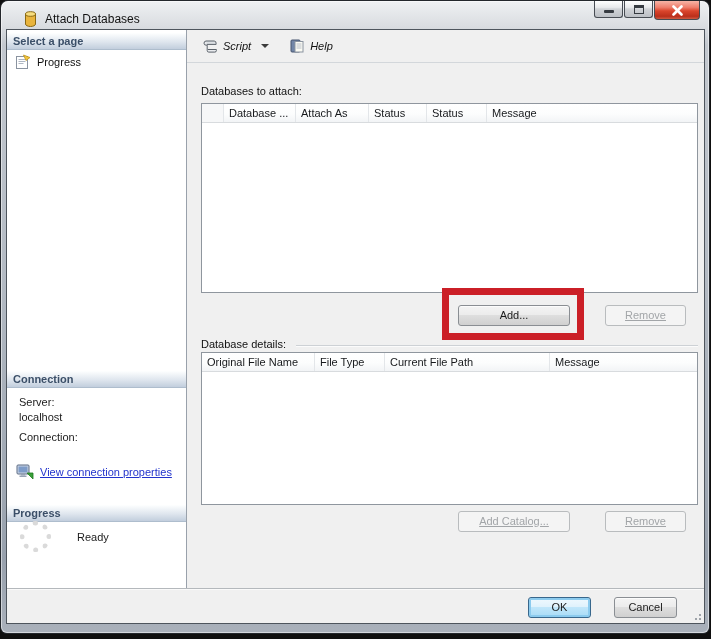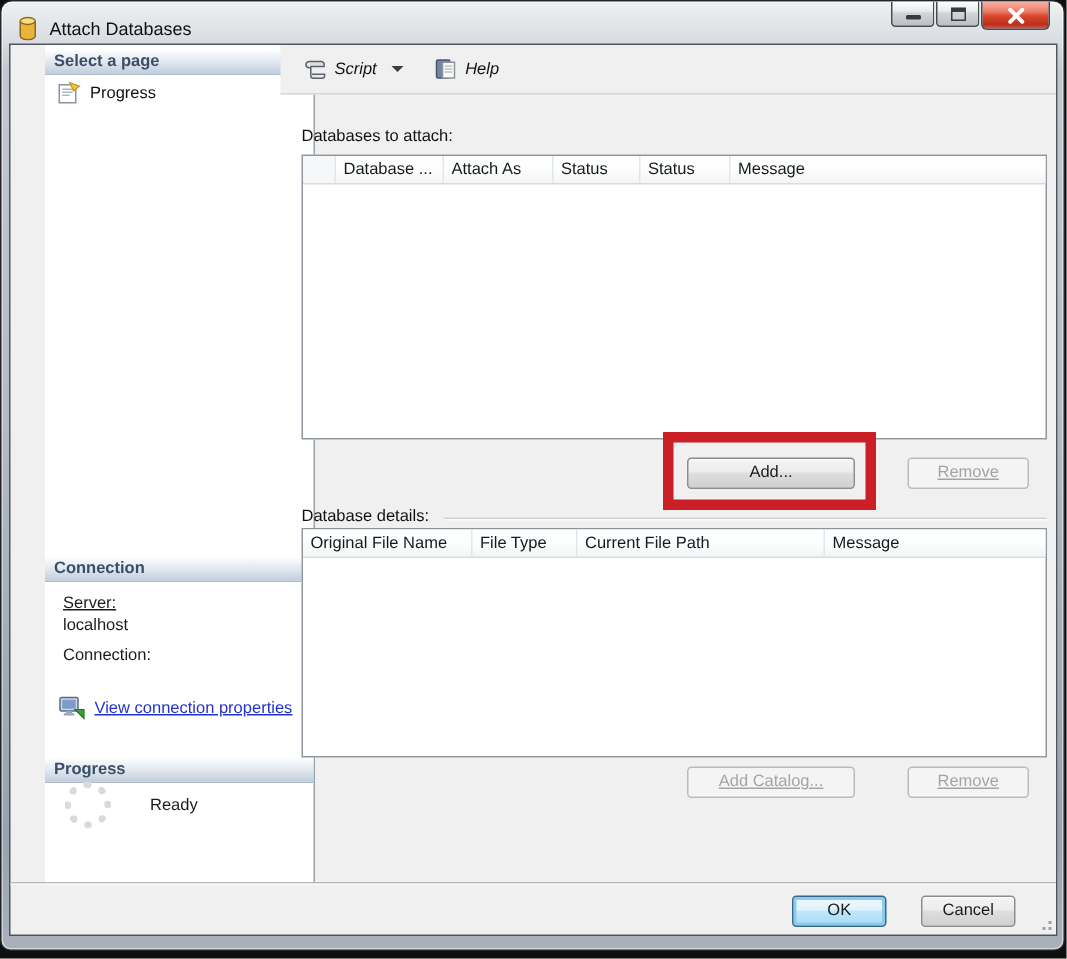--- a/index.html
+++ b/index.html
@@ -7,45 +7,45 @@
   body { background:#0f0f0f; font-family:"Liberation Sans", sans-serif; position:relative; overflow:hidden; }
   #screen { position:absolute; inset:0; }
 
   
   .window {
     position:absolute; left:1px; top:1px; width:708px; height:632px;
     border-radius:7px 7px 6px 6px;
     background:linear-gradient(180deg,#eff1f3 0%,#dadde1 4%,#c3c8cf 7%,#b3bac3 45%,#98a1ad 88%,#aab1bb 100%);
     box-shadow: inset 0 0 0 1px rgba(255,255,255,.5), 0 0 0 1px #23272c;
   }
-  .titlebar { position:absolute; left:0; top:0; right:0; height:35px; display:flex; align-items:center; padding-left:11px; }
+  .titlebar { position:absolute; left:0; top:0; right:0; height:35px; display:flex; align-items:center; padding-left:23px; }
   .title-text { font-size:12px; color:#111; margin-left:8px; }
 
   .win-controls { position:absolute; top:0; right:9px; display:flex; align-items:flex-start; }
   .wc { border:1px solid #474c53; border-top:none; display:flex; align-items:center; justify-content:center; cursor:default; }
   .wc-min, .wc-max { width:29px; height:17px; border-radius:0 0 3px 3px; margin-right:1px;
     background:linear-gradient(#ffffff,#e8eaec 40%,#d0d3d7 50%,#bcc0c5 100%); }
   .wc-close { width:46px; height:19px; border-radius:0 0 4px 4px;
     background:linear-gradient(#f7b4a6 0%,#ee7f6d 35%,#da452c 55%,#bb2f1b 85%,#cf5a42 100%); }
   .glyph-min { width:10px; height:3px; background:#363b41; border-radius:1px; margin-top:5px; }
   .glyph-max { width:10px; height:9px; border:1px solid #363b41; border-top-width:3px; background:transparent; }
 
   
   .dialog { position:absolute; left:5px; top:28px; width:699px; height:595px; background:#f0f0f0; border:1px solid #4e555d; }
 
   
-  .sidebar { position:absolute; left:0; top:0; width:180px; height:559px; background:#fff; border-right:1px solid #99a1ab;margin-left:23px; }
+  .sidebar { position:absolute; left:0; top:0; width:180px; height:559px; background:#fff; border-right:1px solid #99a1ab; }
   .side-header { position:absolute; left:0; width:100%; height:18px;
     background:linear-gradient(#feffff,#dfe6ee 55%,#c2cedd);
     border-top:1px solid #fff; border-bottom:1px solid #aebdcd;
     color:#3b4f68; font-weight:bold; font-size:11px; line-height:16px; padding-left:6px; }
   #hdr-selectpage { top:2px; } #hdr-connection { top:340px; } #hdr-progress { top:474px; }
   .general-item { position:absolute; left:5px; top:23px; height:18px; display:flex; align-items:center; gap:6px; padding:0 3px; font-size:11px; color:#111; }
   .conn-text { position:absolute; left:12px; font-size:11px; color:#1c1c1c; white-space:nowrap; }
-  #server-label { top:366px;text-decoration:underline; } #server-value { top:381px; } #connection-label { top:401px; }
+  #server-label { top:366px; } #server-value { top:381px; } #connection-label { top:401px; }
   .link-row { position:absolute; left:9px; top:434px; display:flex; align-items:center; gap:6px; cursor:pointer; }
   .link-text { font-size:11px; color:#2233cc; text-decoration:underline; white-space:nowrap; }
   .progress-row { position:absolute; left:13px; top:491px; display:flex; align-items:center; gap:26px; }
   .spinner { width:31px; height:31px; border:5px dotted #dadada; border-radius:50%; }
   .status-text { font-size:11px; color:#1c1c1c; }
 
   
   .toolbar { position:absolute; left:180px; top:0; width:517px; height:33px; background:#f0f0f0;
     border-bottom:1px solid #d3d7db; display:flex; align-items:center; padding-left:10px;font-style:italic; }
   .tool-btn { display:flex; align-items:center; gap:5px; padding:3px 5px; font-size:11px; color:#111; cursor:default; }

